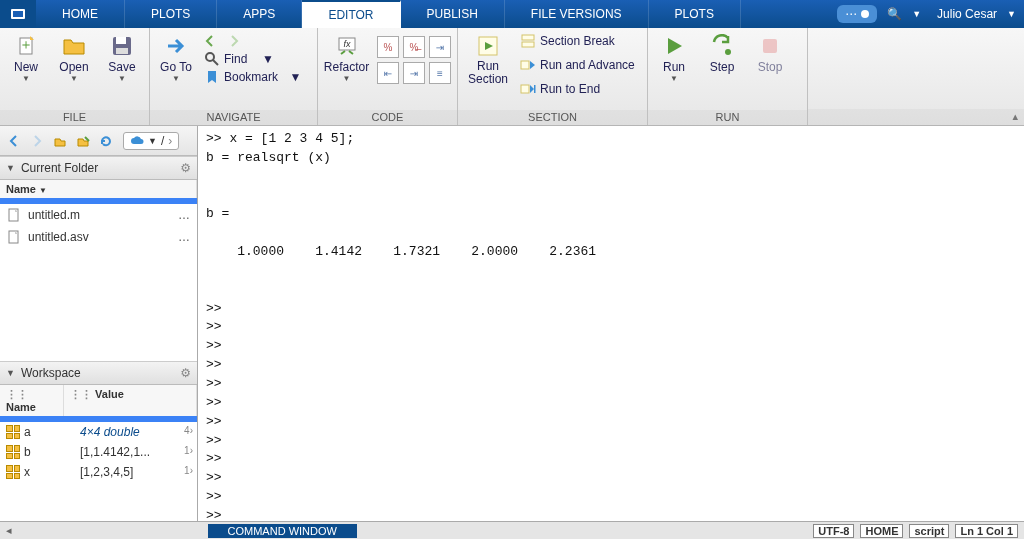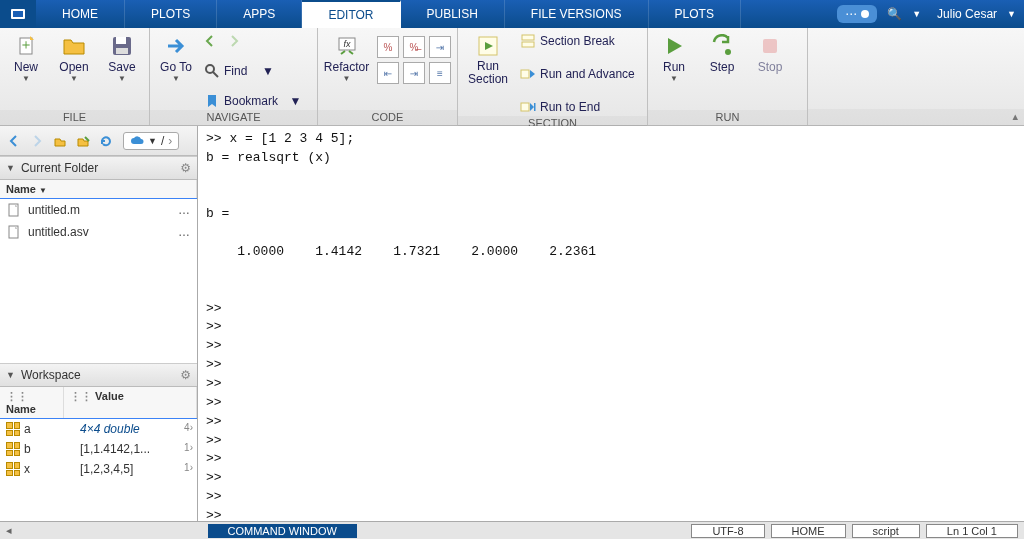--- a/index.html
+++ b/index.html
@@ -32,38 +32,38 @@
 
 .main-area { display:flex; height: calc(539px - 28px - 98px - 18px); }
 .left-panels { width: 198px; display:flex; flex-direction:column; border-right:1px solid #aaa; background:#fff; }
 .navbar { height: 30px; background: linear-gradient(#f5f5f5,#e5e5e5); border-bottom:1px solid #bbb; display:flex; align-items:center; padding:0 4px; gap:3px;}
 .navbtn { width:20px; height:20px; display:flex; align-items:center; justify-content:center; cursor:pointer;}
 .cloud-pill { border:1px solid #aaa; border-radius:3px; padding:1px 6px; margin-left:4px; display:flex; align-items:center; gap:4px; cursor:pointer; background:#fff;}
 
 .panel-header { height:24px; background: linear-gradient(#f3f3f3,#e0e0e0); border-top:1px solid #ccc; border-bottom:1px solid #bbb; display:flex; align-items:center; padding:0 6px; font-size:12px; color:#333; }
 .panel-header .tw { margin-right:6px; font-size:9px; color:#555;}
 .panel-header .gear { margin-left:auto; color:#888;}
-.col-header-row { display:flex; background:#f7f7f7; border-bottom:1px solid #3b82f6; }
+.col-header-row { display:flex; background:#f7f7f7; border-bottom:6px solid #3b82f6; }
 .col-header-row .cell { padding:3px 6px; font-size:11px; font-weight:bold; border-right:1px solid #ddd;}
 .file-list, .ws-list { flex:1; overflow:auto; }
 .file-row { display:flex; align-items:center; padding:3px 6px; font-size:12px; gap:6px; }
 .file-row .more { margin-left:auto; color:#555; letter-spacing:1px;}
 .ws-row { display:flex; padding:3px 0; font-size:12px;}
 .ws-row .c1{ width:80px; padding-left:6px; display:flex; align-items:center; gap:4px;}
 .ws-row .c2{ flex:1; color:#0b4c8c; font-style:italic; white-space:nowrap; overflow:hidden; text-overflow:ellipsis;}
 .ws-row .c2.normal{ color:#333; font-style:normal;}
 .ws-row .c3{ width:20px; text-align:right; padding-right:4px; color:#888; font-size:10px;}
 
 
 .cmdwin { flex:1; background:#fff; font-family: "Consolas","Courier New",monospace; font-size:13px; padding:4px 8px; overflow:auto; white-space:pre; color:#111; line-height:1.45;}
 
 
 .statusbar { height:18px; background:#e5e5e5; border-top:1px solid #aaa; display:flex; align-items:center; font-size:11px; }
 .statusbar .cmd-tab { background:#0b4c8c; color:#fff; padding:1px 20px; margin-left:190px;}
-.status-pill { border:1px solid #888; padding:0 20px; margin-left:6px; background:#fff;}
+.status-pill { border:1px solid #888; padding:0 4px; margin-left:6px; background:#fff;font-weight:bold;}
 .statusbar .spacer { flex:1;}
 .panel-spacer { flex:1; }
 
 
 .var-icon { width:14px; height:14px; display:inline-grid; grid-template-columns:1fr 1fr; grid-template-rows:1fr 1fr; gap:1px;}
 .var-icon span{ background:#f5c042; border:0.5px solid #b88a00;}
 </style>
 </head>
 <body>
 
@@ -126,21 +126,21 @@
 
   <div class="group" style="width:168px;">
     <div class="group-body">
       <div class="bigbtn">
         <svg class="icon24" viewBox="0 0 24 24">
             <path d="M4 12h12M12 6l6 6-6 6" stroke="#3b8fd6" stroke-width="3" fill="none"></path>
           </svg>
         <span class="lbl">Go To</span>
           <span class="drop">▼</span>
       </div>
-      <div class="col" style="gap:12px;">
+      <div class="col" style="gap:0;">
         <div class="smallrow">
           <svg class="icon16" viewBox="0 0 16 16">
               <path d="M8 3L3 8l5 5" stroke="#6aa84f" stroke-width="2" fill="none"></path>
             </svg>
           <svg class="icon16" viewBox="0 0 16 16">
               <path d="M8 3l5 5-5 5" stroke="#bcd8b0" stroke-width="2" fill="none"></path>
             </svg>
         </div>
         <div class="smallrow">
           <svg class="icon16" viewBox="0 0 16 16">
@@ -202,21 +202,21 @@
   <div class="group" style="width:190px;">
     <div class="group-body">
       <div class="bigbtn">
         <svg class="icon24" viewBox="0 0 24 24">
             <rect x="3" y="3" width="18" height="18" fill="#fffde7" stroke="#d4c36a"></rect>
             <path d="M9 8l8 4-8 4z" fill="#5a9e3e"></path>
           </svg>
         <span class="lbl" style="white-space:pre; text-align:center; line-height:1.1;">Run
 Section</span>
       </div>
-      <div class="col" style="gap:15px;">
+      <div class="col" style="gap:6px;">
         <div class="smallrow">
           <svg class="icon16" viewBox="0 0 16 16">
               <rect x="2" y="2" width="12" height="5" fill="#fffde7" stroke="#d4c36a"></rect>
               <rect x="2" y="9" width="12" height="5" fill="#fffde7" stroke="#d4c36a"></rect>
             </svg>
           <span>Section Break</span>
         </div>
         <div class="smallrow">
           <svg class="icon16" viewBox="0 0 16 16">
               <rect x="1" y="4" width="8" height="8" fill="#fffde7" stroke="#d4c36a"></rect>

